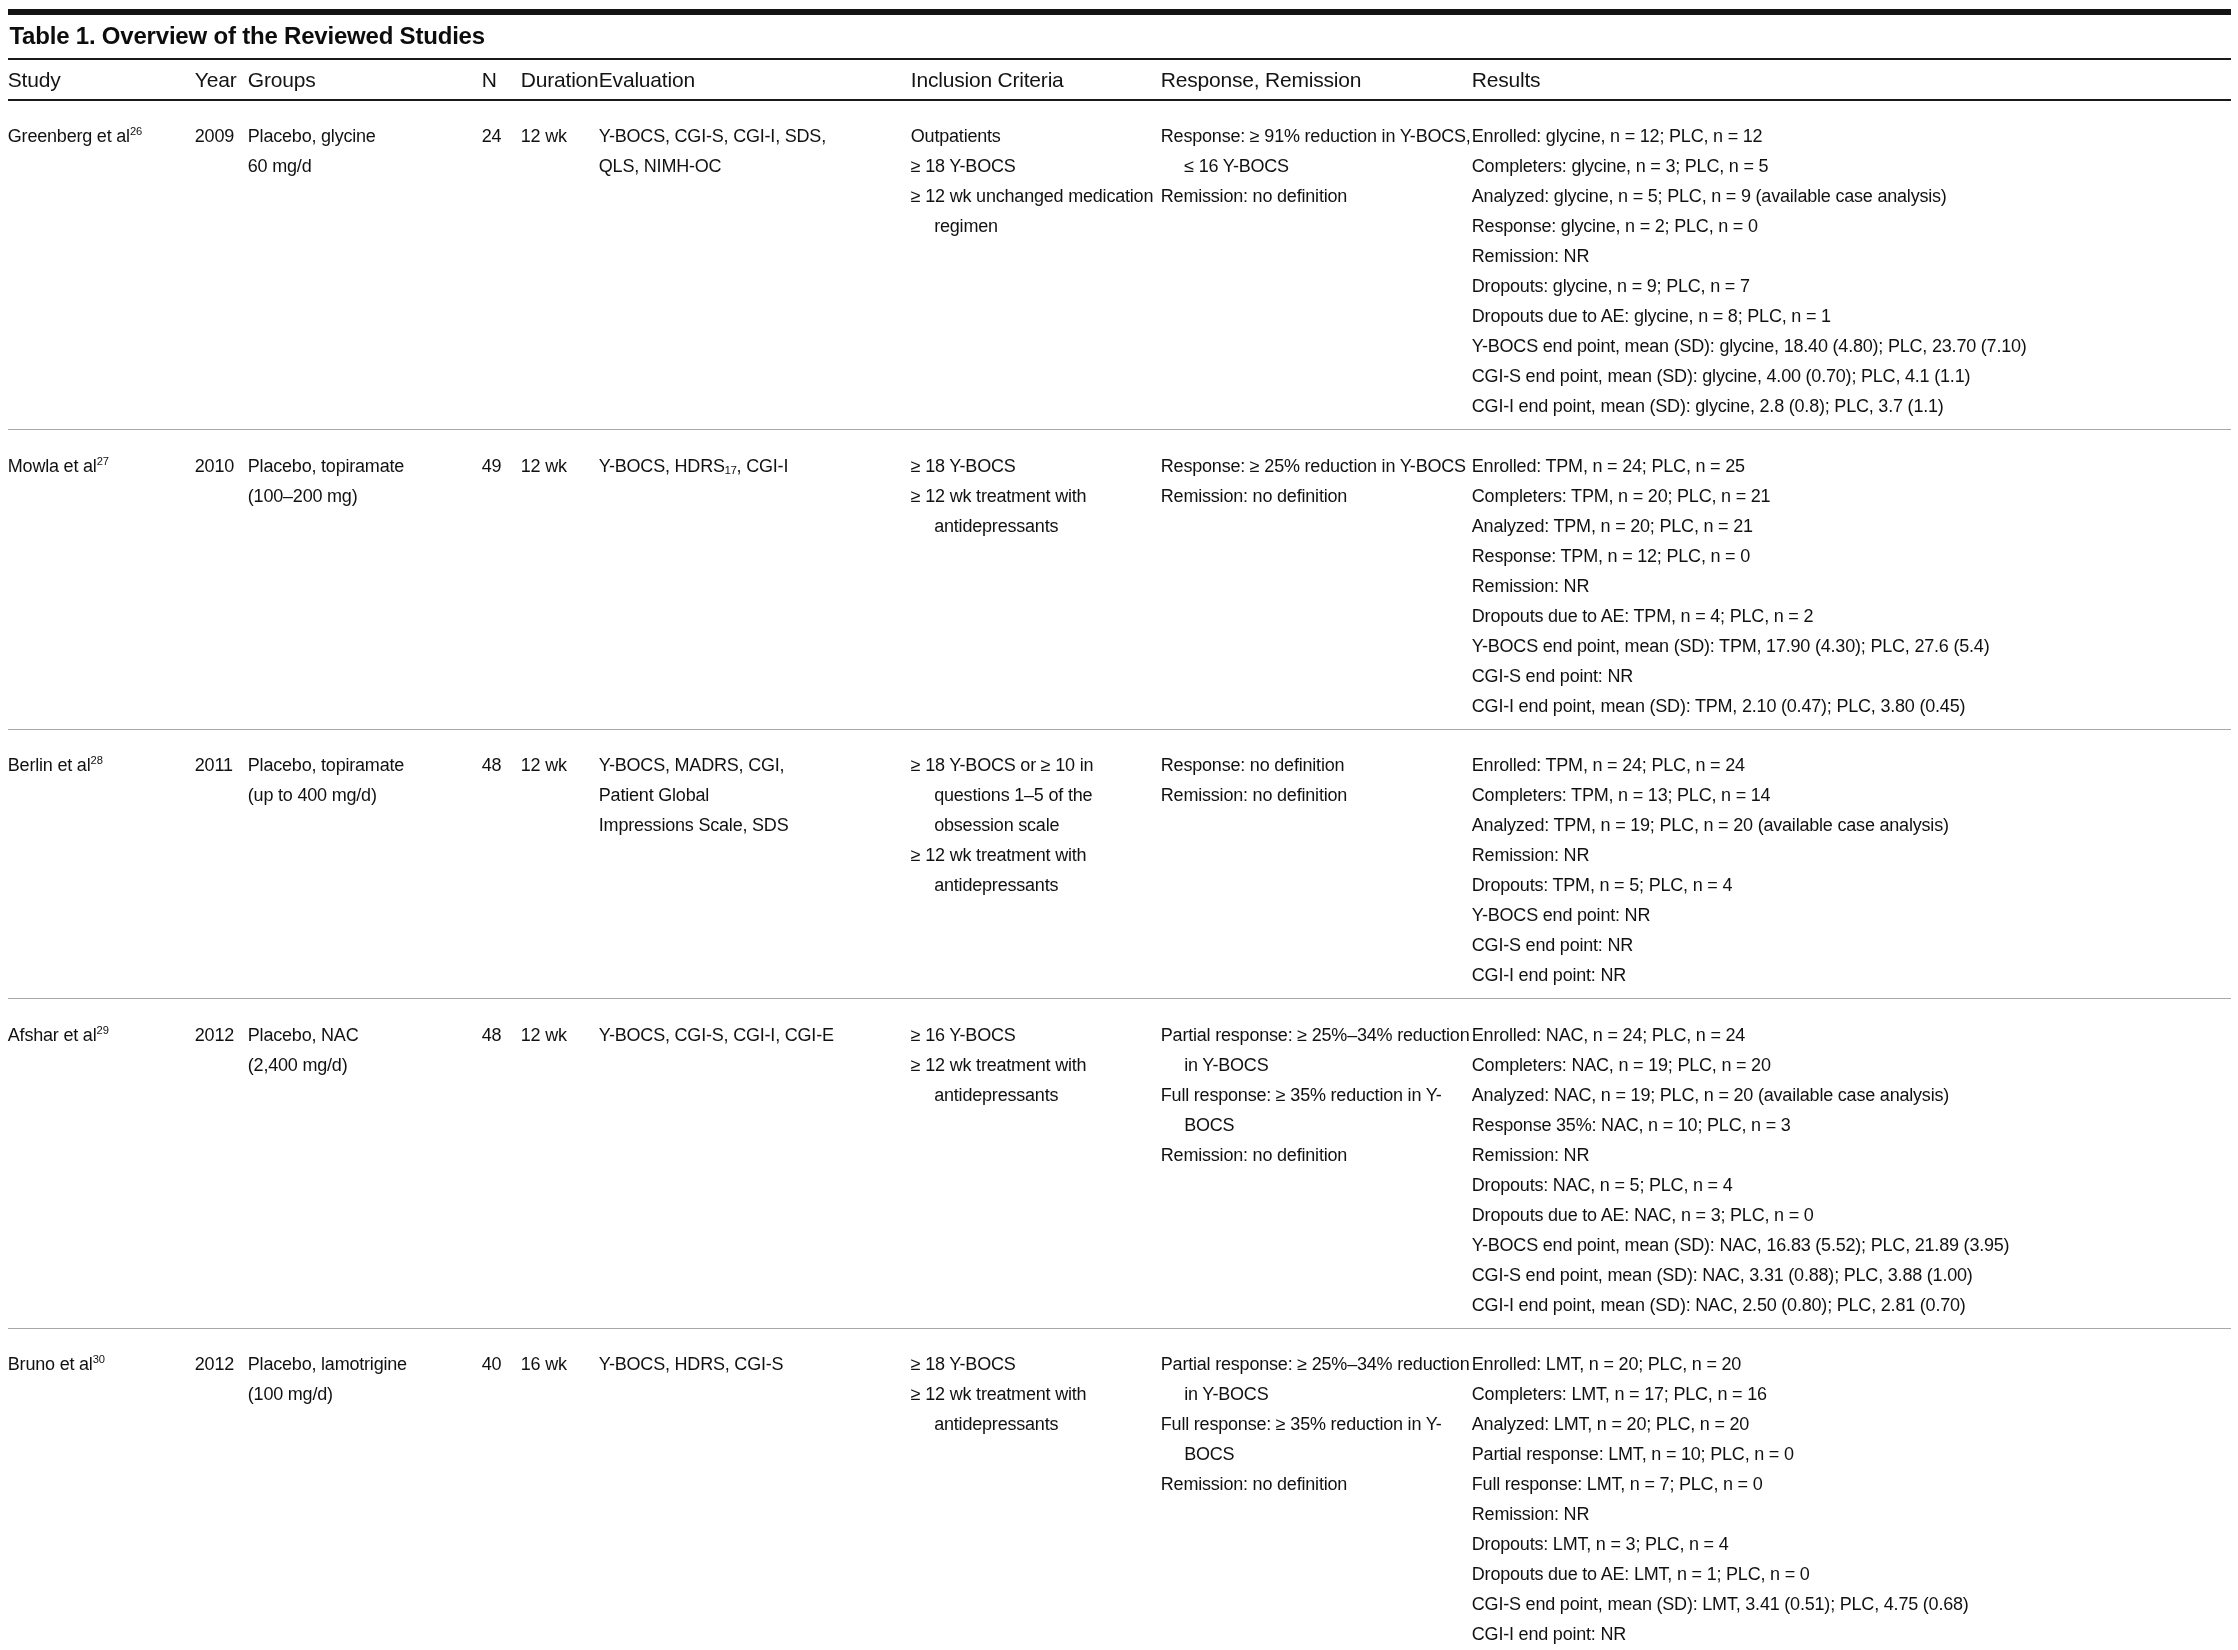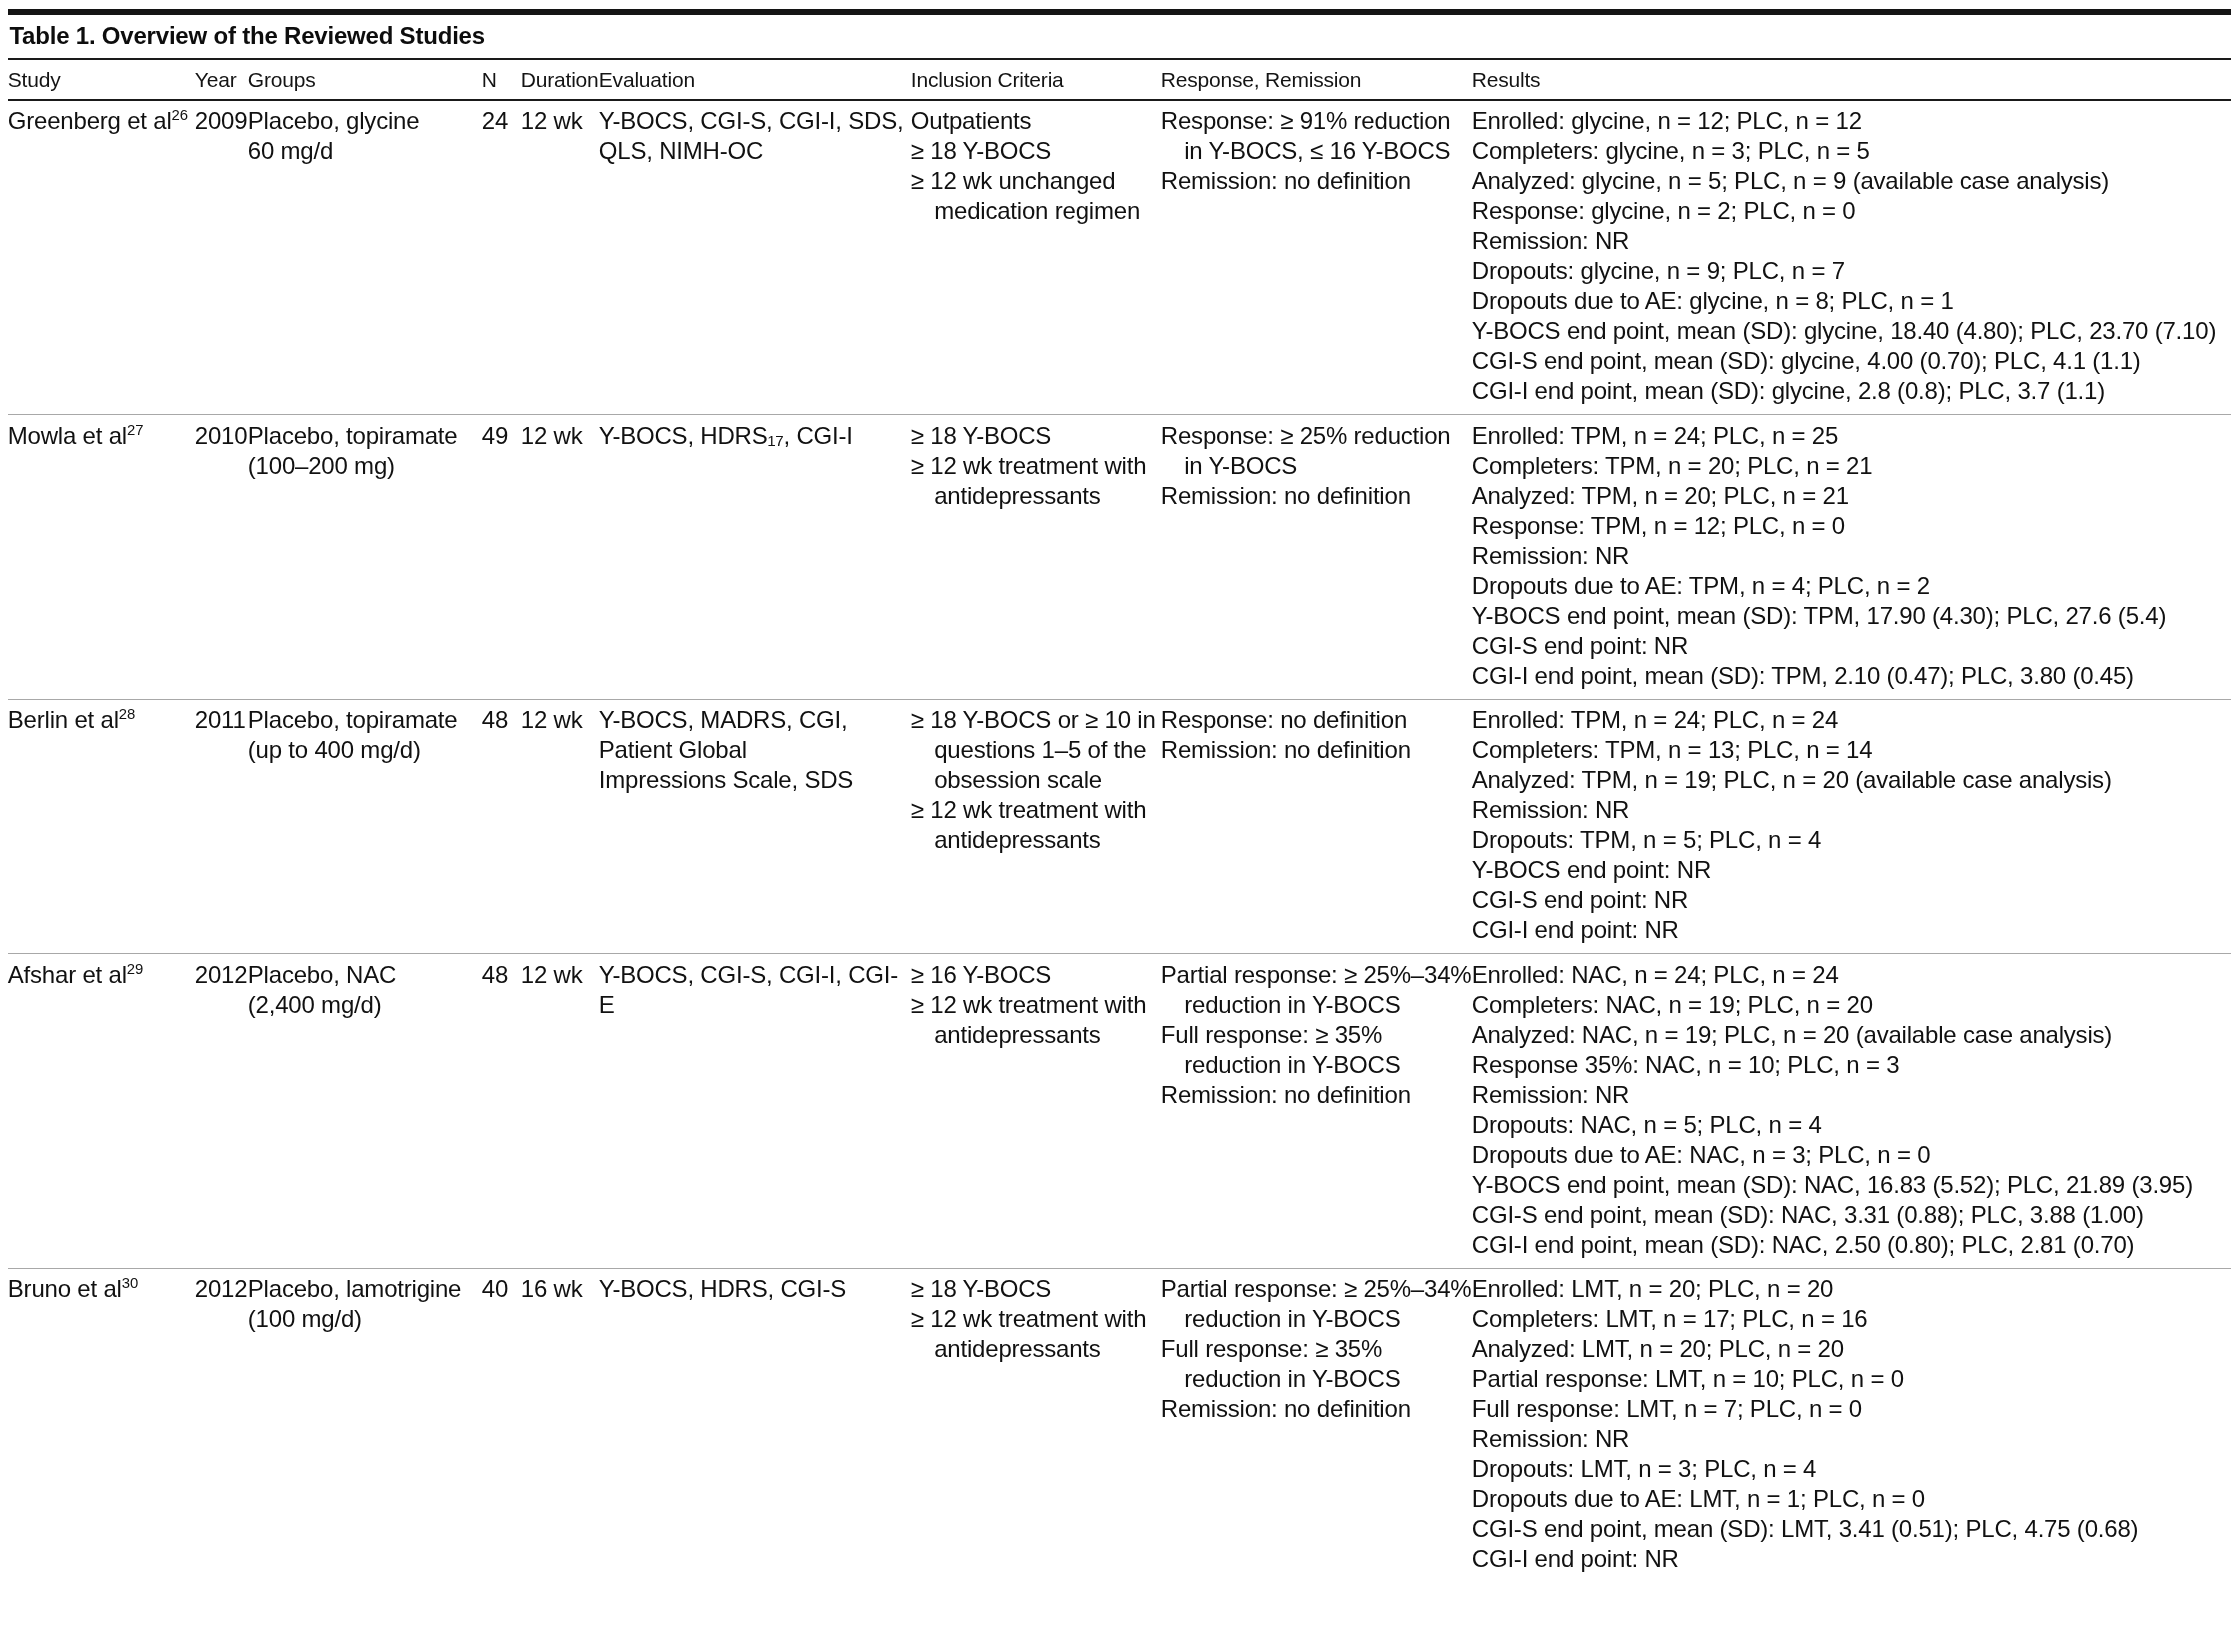--- a/index.html
+++ b/index.html
@@ -17,21 +17,21 @@
   .rule-med{height:2px;background:#1a1a1a;}
   .rule-gray{height:1.2px;background:#a8a8a8;}
 
   .grid{
     display:grid;
     grid-template-columns:187px 53px 234px 39px 78px 312px 250px 311px 1fr;
     column-gap:0;
     align-items:start;
   }
   .header-row{padding:7.8px 0 7px 0;font-size:21px;color:#141414;}
-  .body-row{padding:5.5px 0 7.8px 0;font-size:24px;line-height:30px;}
+  .body-row{padding:5.5px 0 7.8px 0;font-size:18px;line-height:30px;margin-top:15px;}
 
   .cell{min-width:0;}
   .t-left{text-align:left;}
   .t-center{text-align:left;}
   .hang{padding-left:23.4px;text-indent:-23.4px;}
   sup{font-size:62%;line-height:0;vertical-align:super;letter-spacing:0;}
 </style>
 </head>
 <body>
 

